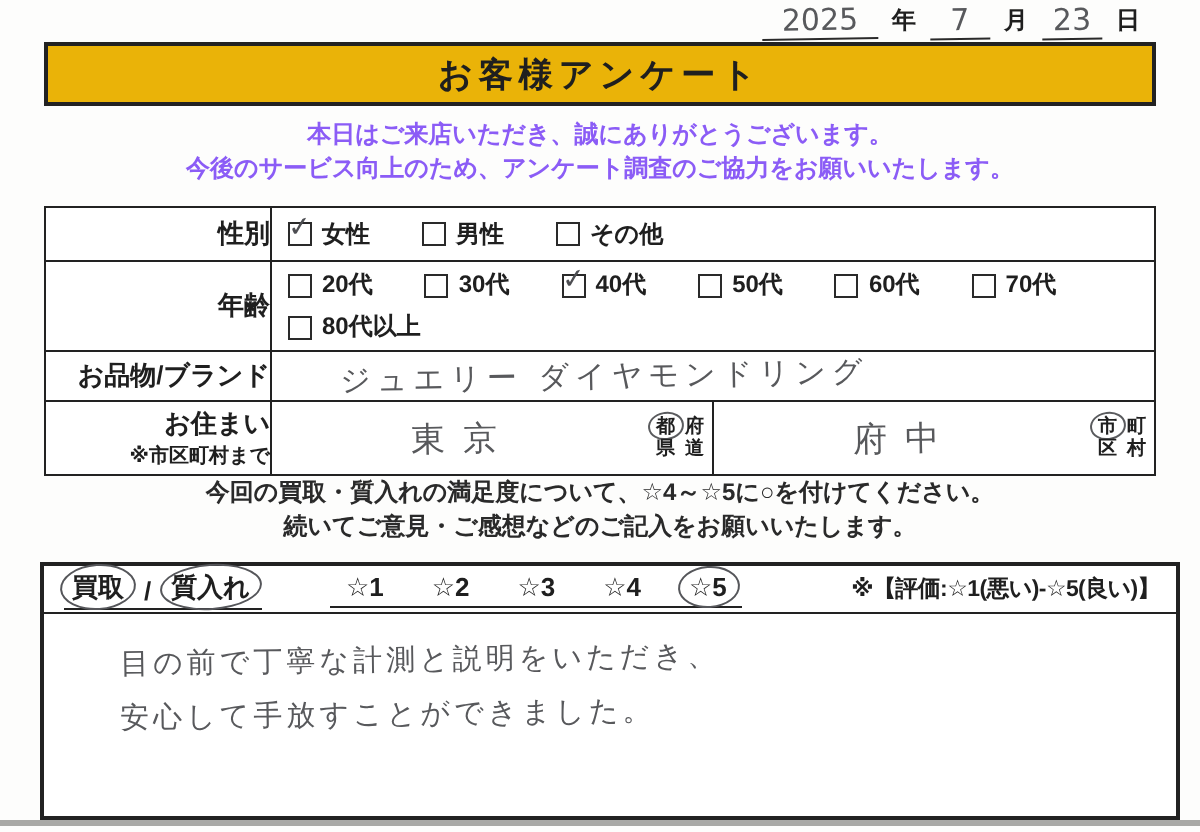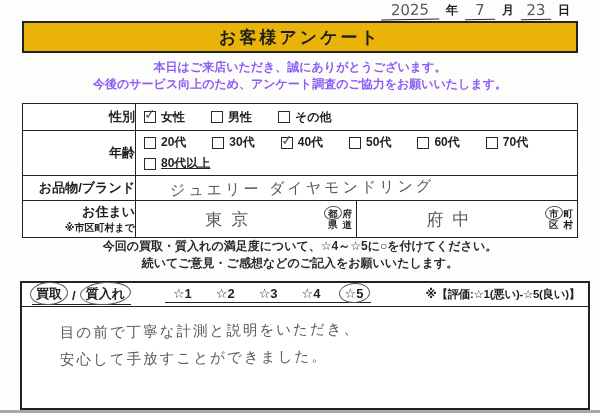--- a/index.html
+++ b/index.html
@@ -32,21 +32,21 @@
 
   
   .greeting{position:absolute;top:59px;left:0;width:600px;text-align:center;font-size:12px;line-height:17px;font-weight:bold;color:#8b5cf6;}
 
   
   table.profile{position:absolute;top:103px;left:22px;width:556px;border-collapse:collapse;background:#fff;}
   table.profile th,table.profile td{border:1.8px solid #222;padding:0;}
   table.profile th{width:112px;font-size:13px;font-weight:bold;text-align:right;vertical-align:middle;}
   th .sub{font-size:10px;font-weight:bold;margin-top:0;}
   .opts{display:flex;align-items:center;gap:26px;padding:2px 4px 2px 8px;font-size:12px;font-weight:bold;}
-  .opts.second{padding-top:0;text-decoration:underline;}
+  .opts.second{padding-top:0;}
   .opt{display:inline-flex;align-items:center;gap:5px;}
   .cb{
     width:10px;height:10px;border:1.5px solid #2a2a2a;display:inline-block;position:relative;background:#fff;flex:none;
   }
   .cb.checked::after{
     content:"✓";position:absolute;left:-1px;top:-6px;font-size:14px;color:#4d4e52;
     font-family:"DejaVu Sans",sans-serif;transform:rotate(-5deg);
   }
   .row-gender td .opts{height:22px;}
   .row-age .opts{height:19px;}

